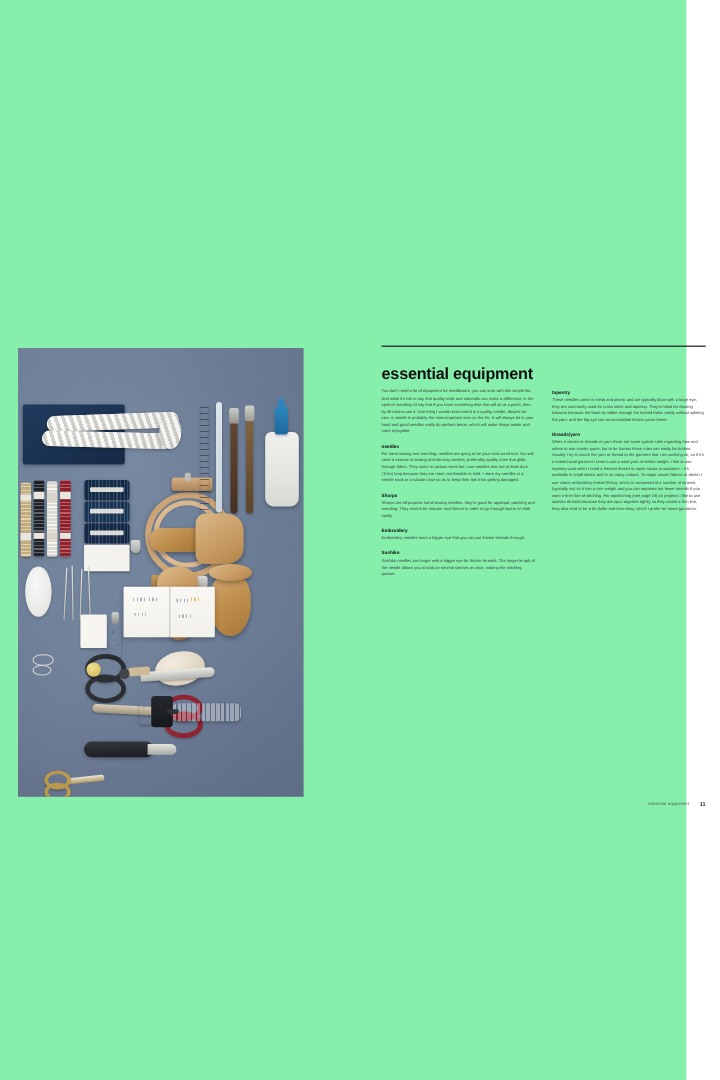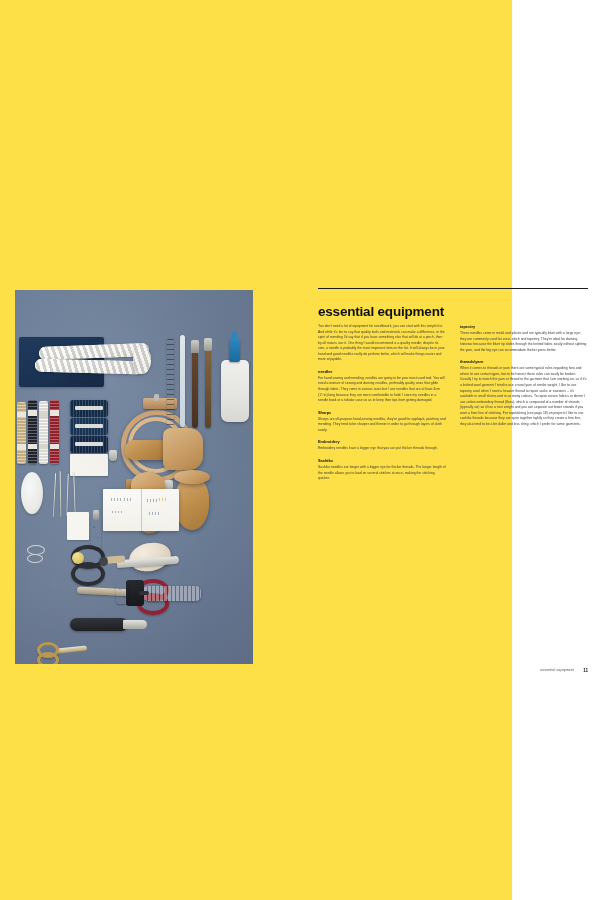--- a/index.html
+++ b/index.html
@@ -12,23 +12,23 @@
     height: 900px;
     overflow: hidden;
     font-family: "Liberation Sans", sans-serif;
     -webkit-font-smoothing: antialiased;
   }
 
   .page-spread {
     position: absolute;
     left: 0;
     top: 0;
-    width: 512px;
+    width: 572px;
     height: 900px;
-    background: #fde047;
+    background: #86efac;
   }
 
   
   .left-page {
     position: absolute;
     left: 15px;
     top: 290px;
     width: 238px;
     height: 374px;
   }

